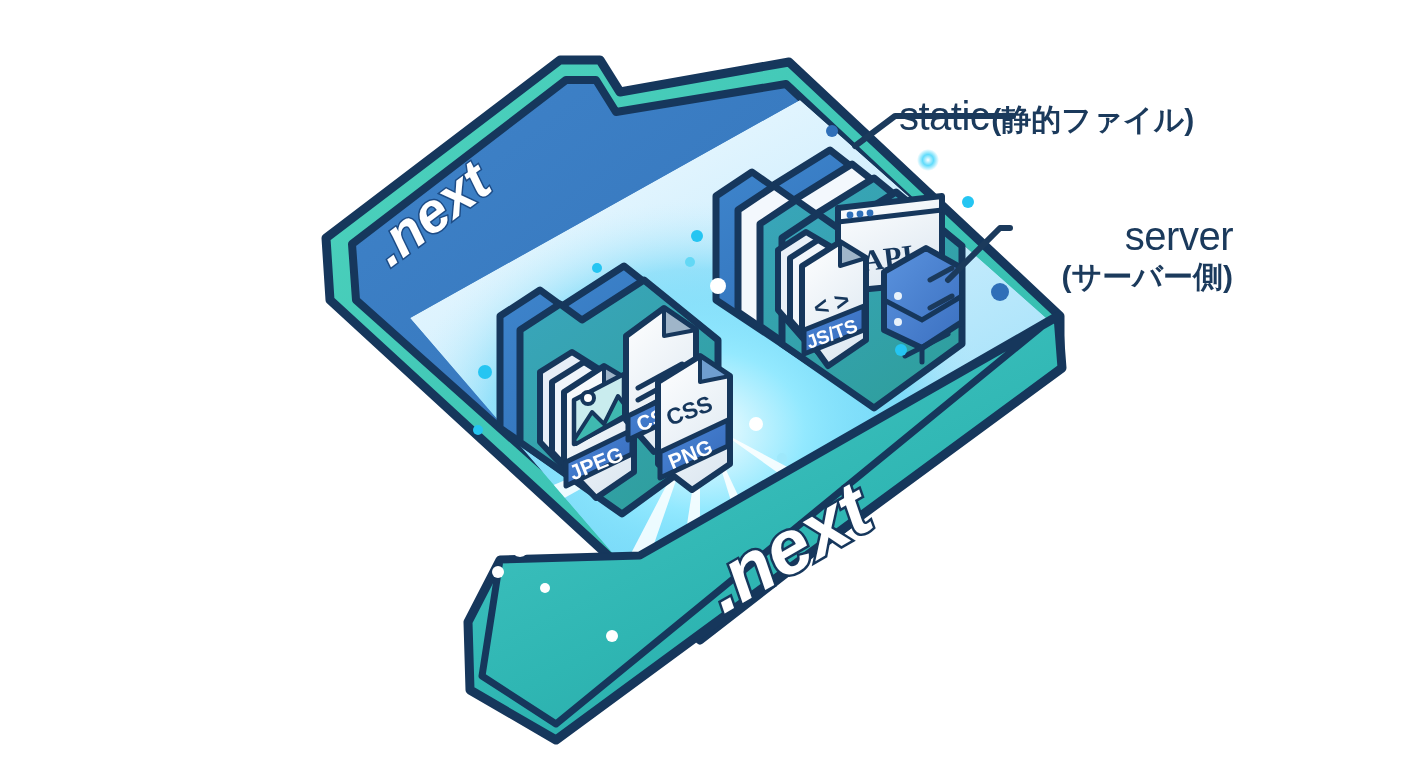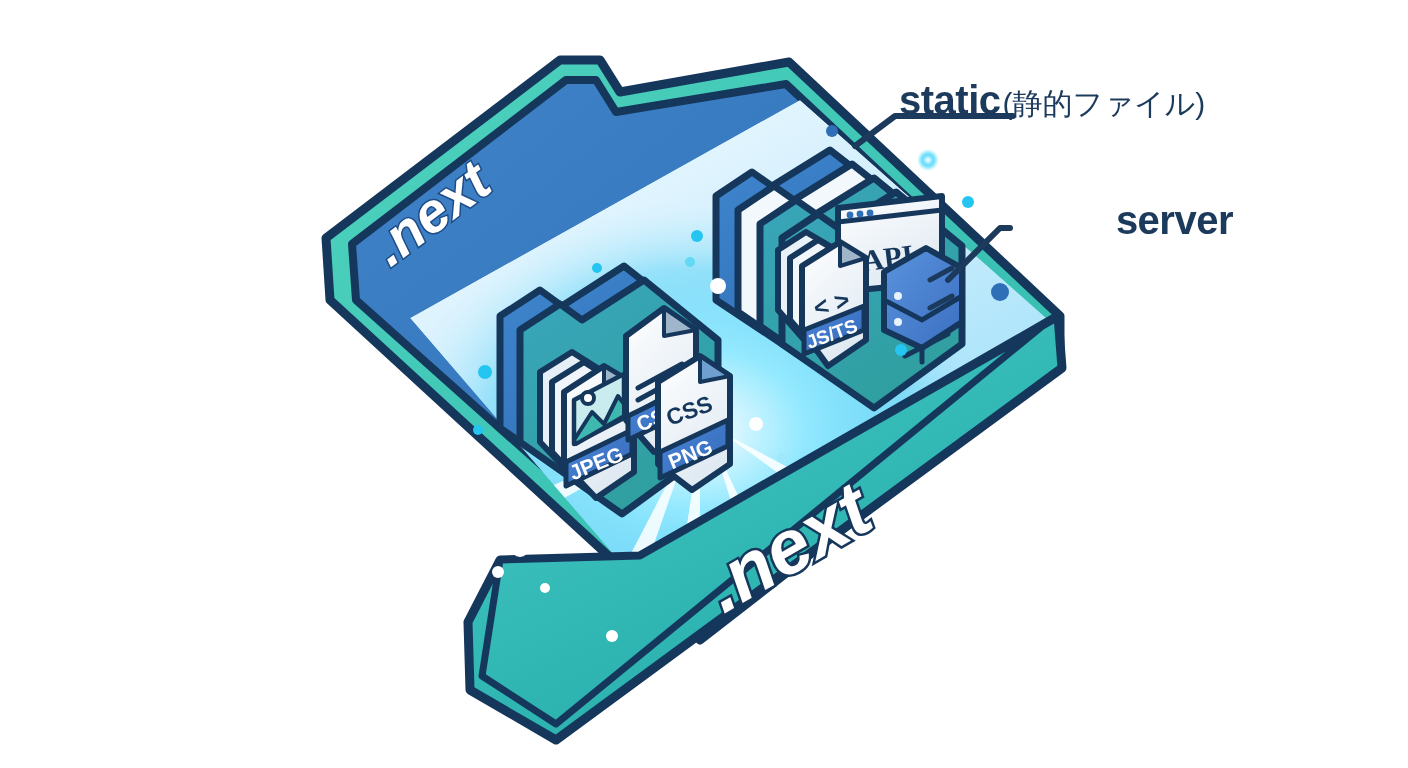--- a/index.html
+++ b/index.html
@@ -1,22 +1,22 @@
 <!DOCTYPE html>
 <html><head>
 <meta charset="utf-8">
 <style>
   html,body{margin:0;padding:0;background:#ffffff;}
   body{width:1408px;height:768px;overflow:hidden;
        font-family:"Liberation Sans","DejaVu Sans",sans-serif;}
   #stage{position:relative;width:1408px;height:768px;background:#fff;}
   #art{position:absolute;left:0;top:0;}
   .lbl{position:absolute;color:#1b3a5c;white-space:nowrap;}
-  .lbl-main{font-weight:bold;font-size:40px;letter-spacing:-0.5px;}
-  .lbl-jp{font-weight:normal;font-size:30px;}
+  .lbl-main{font-weight:normal;font-size:40px;letter-spacing:-0.5px;margin-top:16px;}
+  .lbl-jp{font-weight:bold;font-size:30px;}
   #static-label{left:899px;top:78px;}
   #static-label .lbl-main{position:static;display:inline-block;vertical-align:baseline;}
   #static-label .lbl-jp{position:static;display:inline-block;vertical-align:baseline;margin-left:2px;}
   #server-label{left:1013px;top:198px;text-align:right;width:220px;}
   #server-label .lbl-main{display:block;font-size:40px;line-height:44px;}
   #server-label .lbl-jp{display:block;font-size:30px;line-height:38px;}
 </style>
 </head>
 <body>
 
@@ -222,15 +222,16 @@
       <path d="M 948 280 L 1000 228 L 1010 228"></path>
     </g>
   </svg>
 
   <div id="static-label" class="lbl">
     <span class="lbl-main">static</span><span class="lbl-jp">(静的ファイル)</span>
   </div>
 
   <div id="server-label" class="lbl">
     <span class="lbl-main">server</span>
+    <span class="lbl-jp">(サーバー側)</span>
   </div>
 
 </div>
 
 </body></html>

